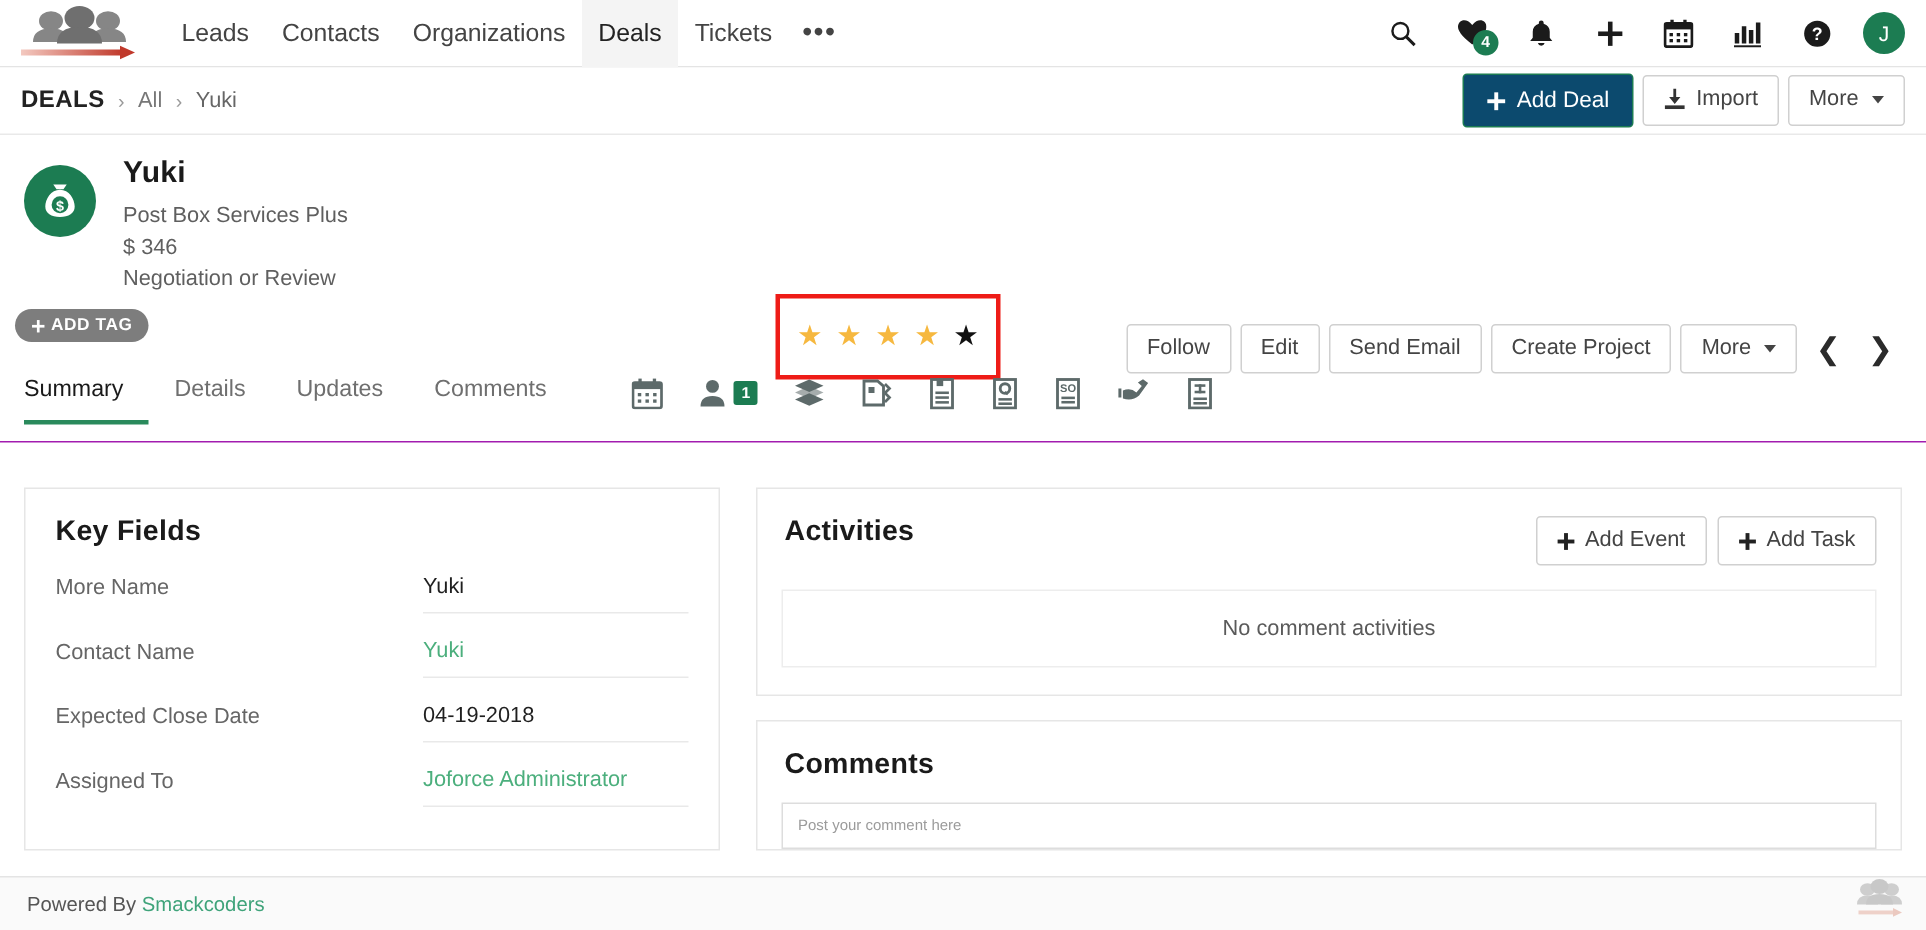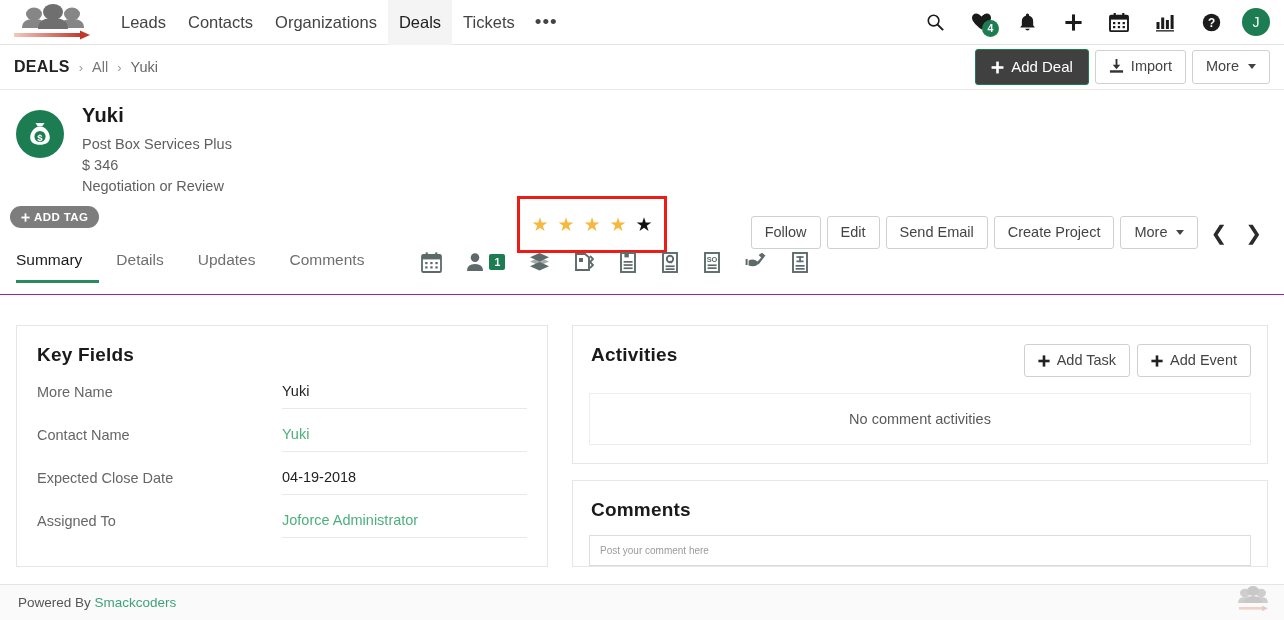--- a/index.html
+++ b/index.html
@@ -50,21 +50,21 @@
   .crumb-sep { color: #9a9a9a; font-size: 13px; margin: 0 9px; }
   .crumb { font-size: 14.5px; color: #777; cursor: pointer; }
   .crumb.last { color: #666; }
   .crumb-actions { margin-left: auto; display: flex; align-items: center; gap: 6px; }
   .btn {
     border: 1px solid #d0d0d0; background: #fff; color: #444;
     font-size: 14.5px; padding: 7px 13px; border-radius: 3px; cursor: pointer;
     font-family: inherit; display: inline-flex; align-items: center; gap: 7px;
     white-space: nowrap; line-height: 1.2;
   }
-  .btn-primary { background: #404040; border-color: #1c7c52; color: #fff; font-size: 15px; padding: 8px 15px; text-align: center; }
+  .btn-primary { background: #0c4a6e; border-color: #1c7c52; color: #fff; font-size: 15px; padding: 8px 15px; text-align: center; }
   .caret { width: 0; height: 0; border-left: 4.5px solid transparent; border-right: 4.5px solid transparent; border-top: 5px solid currentColor; margin-left: 2px; }
 
   
   .rec-header { display: flex; padding: 14px 16px 0 16px; position: relative; }
   .rec-avatar {
     width: 48px; height: 48px; border-radius: 50%; background: #1c7c52;
     display: flex; align-items: center; justify-content: center; flex: 0 0 auto;
     margin-top: 6px;
   }
   .rec-info { margin-left: 18px; }
@@ -107,21 +107,21 @@
     gap: 3px; color: #5d6a6a; position: relative;
   }
   .tab-icon .cbadge {
     background: #1c7c52; color: #fff; font-size: 10.5px; font-weight: 600;
     padding: 1.5px 5px; border-radius: 2px; line-height: 13px;
   }
 
   
   .content { display: flex; gap: 24px; padding: 30px 16px 0 16px; }
   .panel { background: #fff; border: 1px solid #e6e6e6; }
-  .col-left { width: 532px; flex: 0 0 auto; }
+  .col-left { width: 464px; flex: 0 0 auto; }
   .col-right { flex: 1 1 auto; }
   .panel-pad { padding: 18px 20px 8px 20px; }
   .panel-title { font-size: 19px; font-weight: 700; color: #1a1a1a; letter-spacing: .2px; }
 
   .kf-row { display: flex; align-items: flex-end; margin-top: 17px; }
   .kf-label { width: 245px; flex: 0 0 auto; font-size: 14.5px; color: #666; padding-bottom: 9px; }
   .kf-value {
     flex: 1 1 auto; font-size: 14.5px; color: #2b2b2b; padding-bottom: 9px;
     border-bottom: 1px solid #e9e9e9;
   }
@@ -462,28 +462,28 @@
   <div class="col-right">
     <div class="panel">
       <div class="act-head">
         <div class="panel-title">Activities</div>
         <div class="act-btns">
           <button class="btn">
             <svg width="12" height="12" viewBox="0 0 12 12">
                 <rect x="4.7" y="0.4" width="2.6" height="11.2" fill="#222"></rect>
                 <rect x="0.4" y="4.7" width="11.2" height="2.6" fill="#222"></rect>
               </svg>
-            <span>Add Task</span>
+            <span>Add Event</span>
           </button>
           <button class="btn">
             <svg width="12" height="12" viewBox="0 0 12 12">
                 <rect x="4.7" y="0.4" width="2.6" height="11.2" fill="#222"></rect>
                 <rect x="0.4" y="4.7" width="11.2" height="2.6" fill="#222"></rect>
               </svg>
-            <span>Add Event</span>
+            <span>Add Task</span>
           </button>
         </div>
       </div>
       <div class="empty-box">No comment activities</div>
     </div>
 
     <div class="panel cm-panel">
       <div style="padding:18px 16px 0 18px">
         <div class="panel-title">Comments</div>
       </div>

